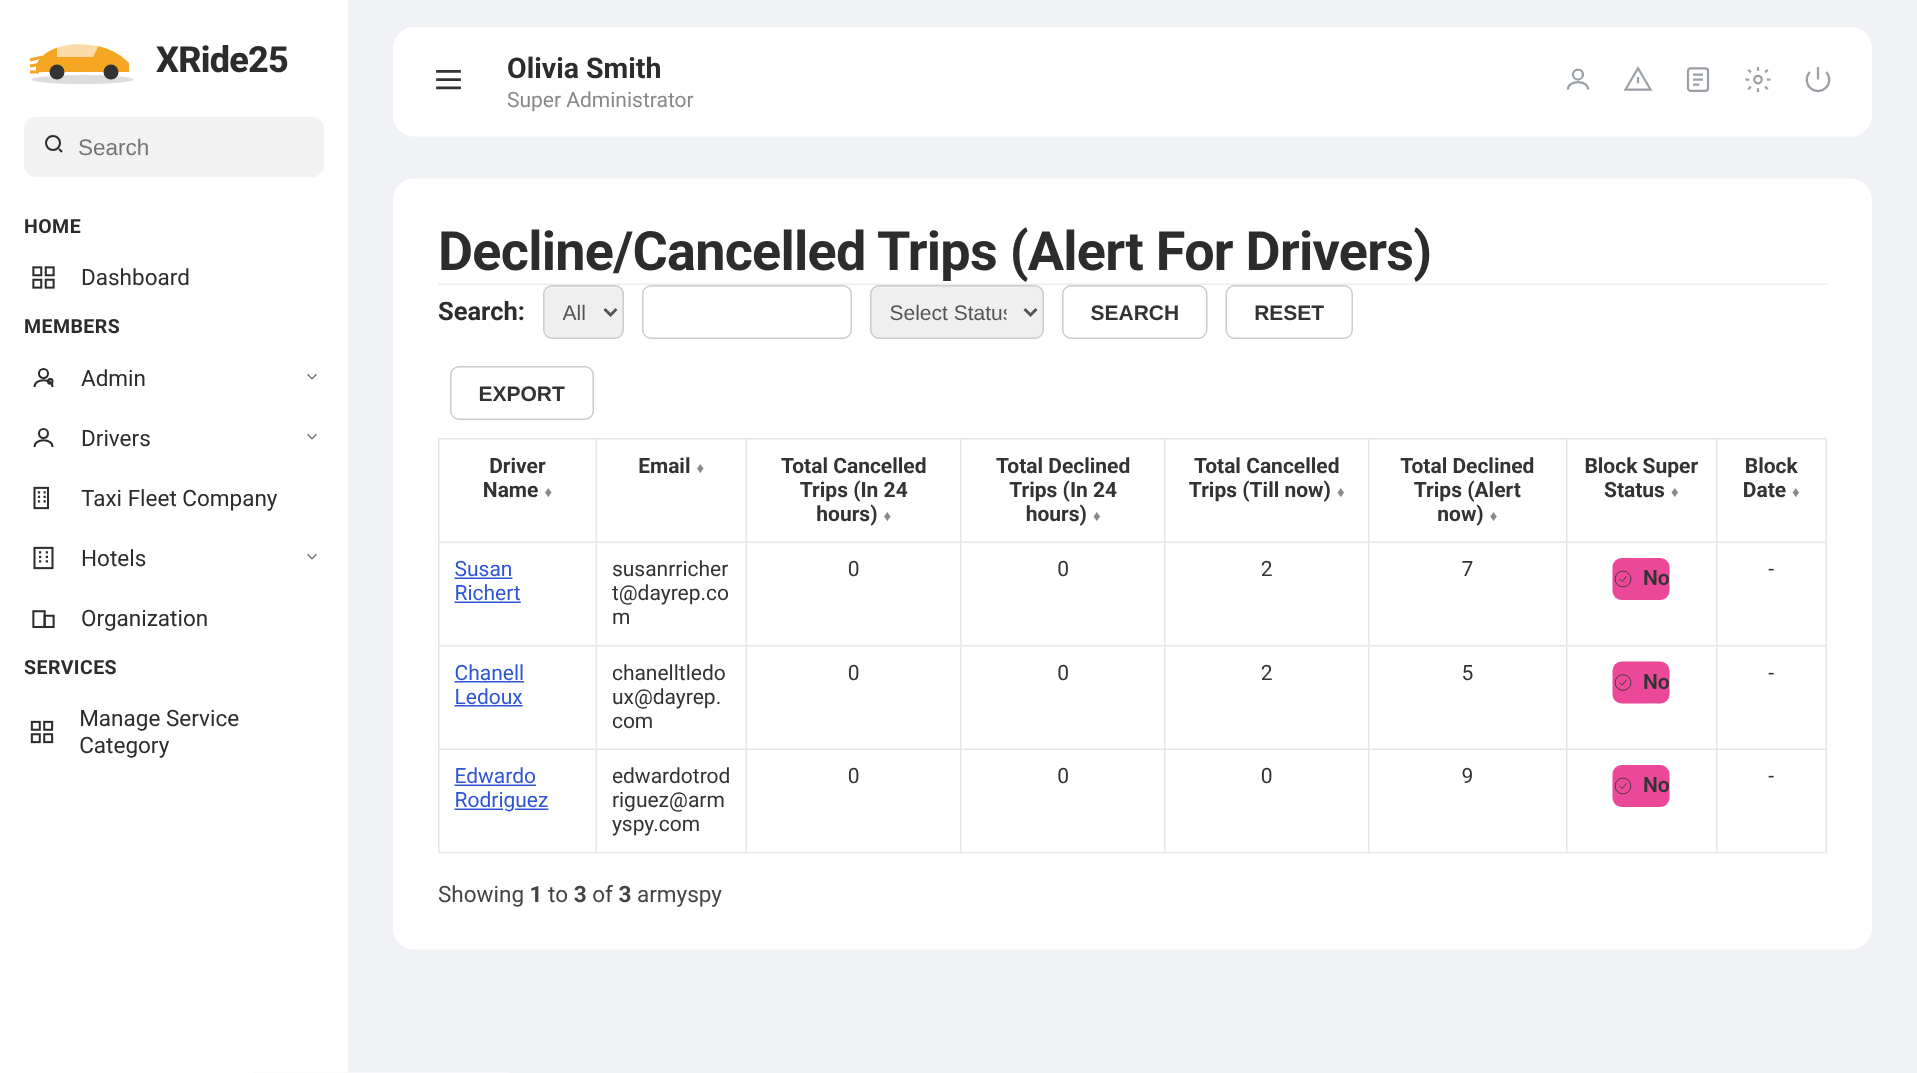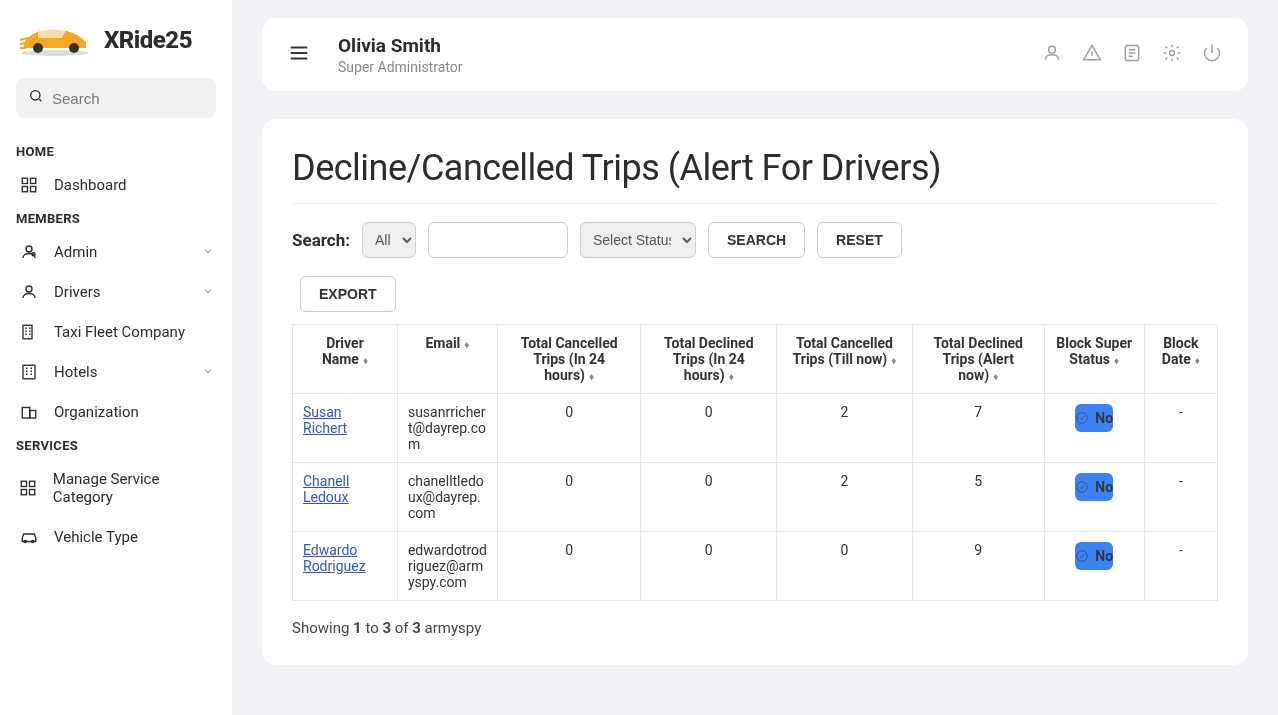--- a/index.html
+++ b/index.html
@@ -72,22 +72,22 @@
 .user-name { font-size: 19px; font-weight: 700; }
 .user-role { font-size: 14px; color: #888; margin-top:2px; }
 .top-actions { margin-left:auto; display:flex; gap:20px; }
 .top-actions .tic svg { width:20px; height:20px; stroke:#9aa0a6; stroke-width:1.8; fill:none; }
 
 .panel {
   background:#fff; border-radius:14px;
   padding: 28px 30px;
 }
 .page-title {
-  font-size: 36px; font-weight: 400; letter-spacing:-.5px;
-  padding-bottom: 14px; border-bottom:1px solid #eee; margin-bottom:18px;
+  font-size: 36px; font-weight: 700; letter-spacing:-.5px;
+  border-bottom:1px solid #eee; 
 }
 .filter-row {
   display:flex; align-items:center; gap:12px; flex-wrap:wrap;
   margin-bottom: 18px;
 }
 .filter-row .lbl { font-weight:700; font-size:17px; }
 .filter-row select, .filter-row input[type=text] {
   height:36px; border:1px solid #ccc; border-radius:6px; padding:0 8px;
   font-size:14px; color:#555;
 }
@@ -104,21 +104,21 @@
 th, td {
   border:1px solid #e6e6e6; padding:10px 10px; font-size:14px; vertical-align:top;
 }
 th { text-align:center; font-weight:700; color:#333; }
 th .sorter { font-size:10px; margin-left:4px; color:#888; }
 td { color:#333; }
 td.center { text-align:center; }
 a.driver { color:#2f55d4; text-decoration:underline; }
 .pill {
   display:inline-flex; align-items:center; gap:6px;
-  background:#3b82f6; border-radius:6px;
+  background:#ec4899; border-radius:6px;
   padding:6px 0; font-size:14px; font-weight:600; color:#333;
   cursor:pointer;
 }
 .pill svg { width:14px; height:14px; stroke:#333; fill:none; }
 .footer-note { font-size:15px; color:#444; margin-top:18px; }
 </style>
 </head>
 <body>
 
 <div class="sidebar">
@@ -220,30 +220,20 @@
   <div class="nav-item">
     <span class="ic">
         <svg viewBox="0 0 24 24">
           <rect x="3" y="3" width="7" height="7"></rect>
           <rect x="14" y="3" width="7" height="7"></rect>
           <rect x="3" y="14" width="7" height="7"></rect>
           <rect x="14" y="14" width="7" height="7"></rect>
         </svg>
       </span>
     <span>Manage Service Category</span>
-  </div>
-  <div class="nav-item">
-    <span class="ic">
-        <svg viewBox="0 0 24 24">
-          <path d="M3 13l2-5h14l2 5v5H3z"></path>
-          <circle cx="7" cy="18" r="1.5"></circle>
-          <circle cx="17" cy="18" r="1.5"></circle>
-        </svg>
-      </span>
-    <span>Vehicle Type</span>
   </div>
 </div>
 
 <div class="main">
   <div class="topbar">
     <span class="menu-btn">
       <svg viewBox="0 0 24 24" fill="none">
           <path d="M3 6h18M3 12h18M3 18h18" stroke-width="2"></path>
         </svg>
     </span>

